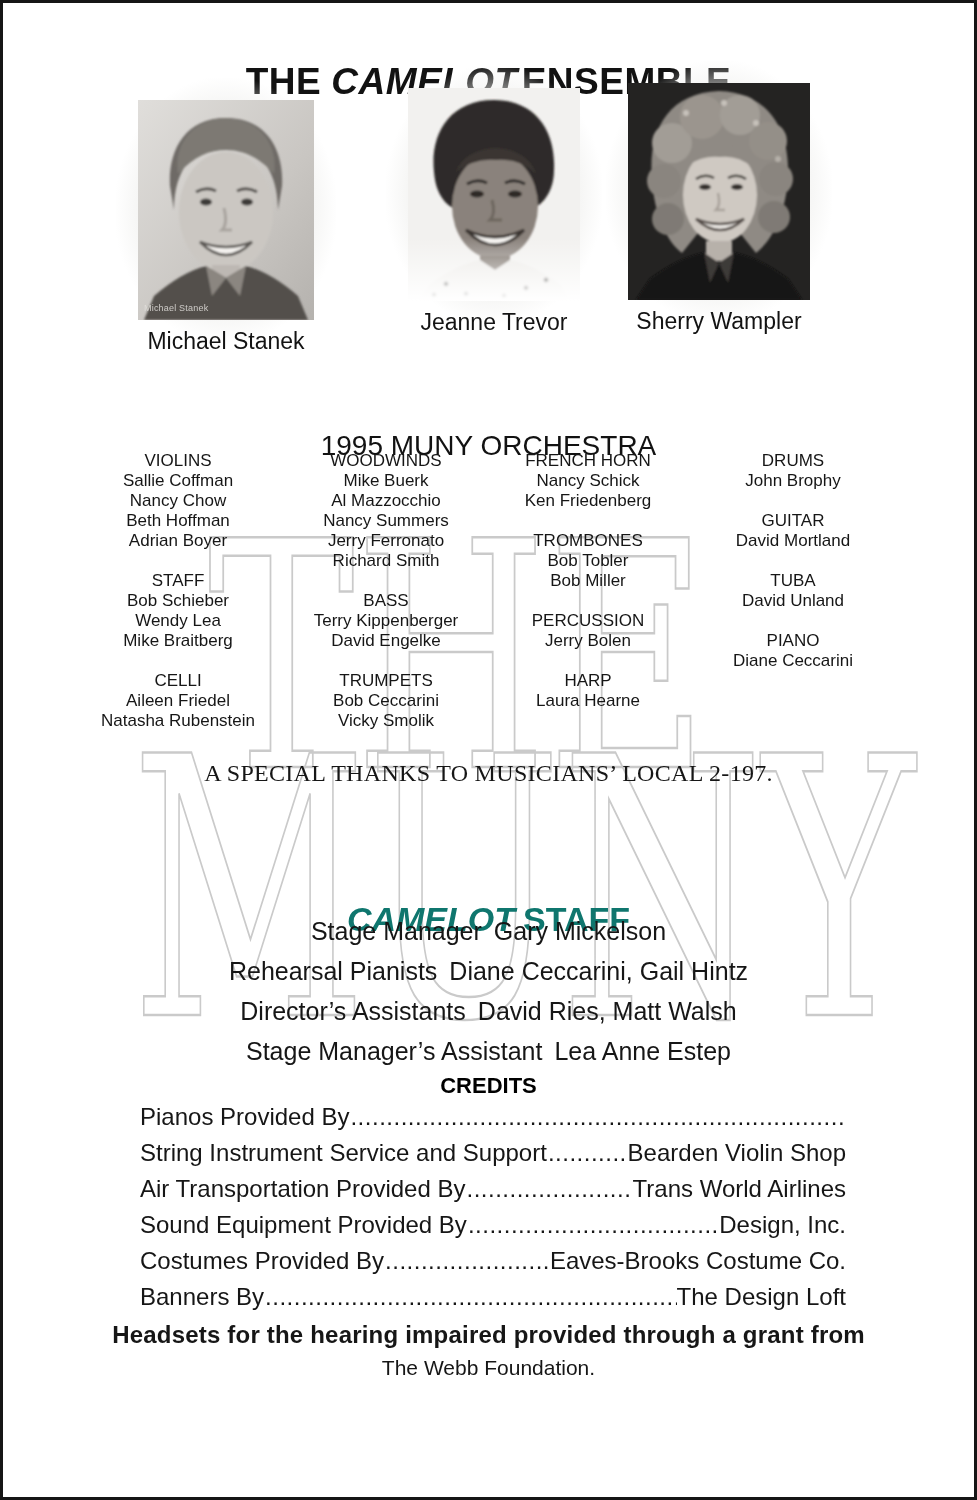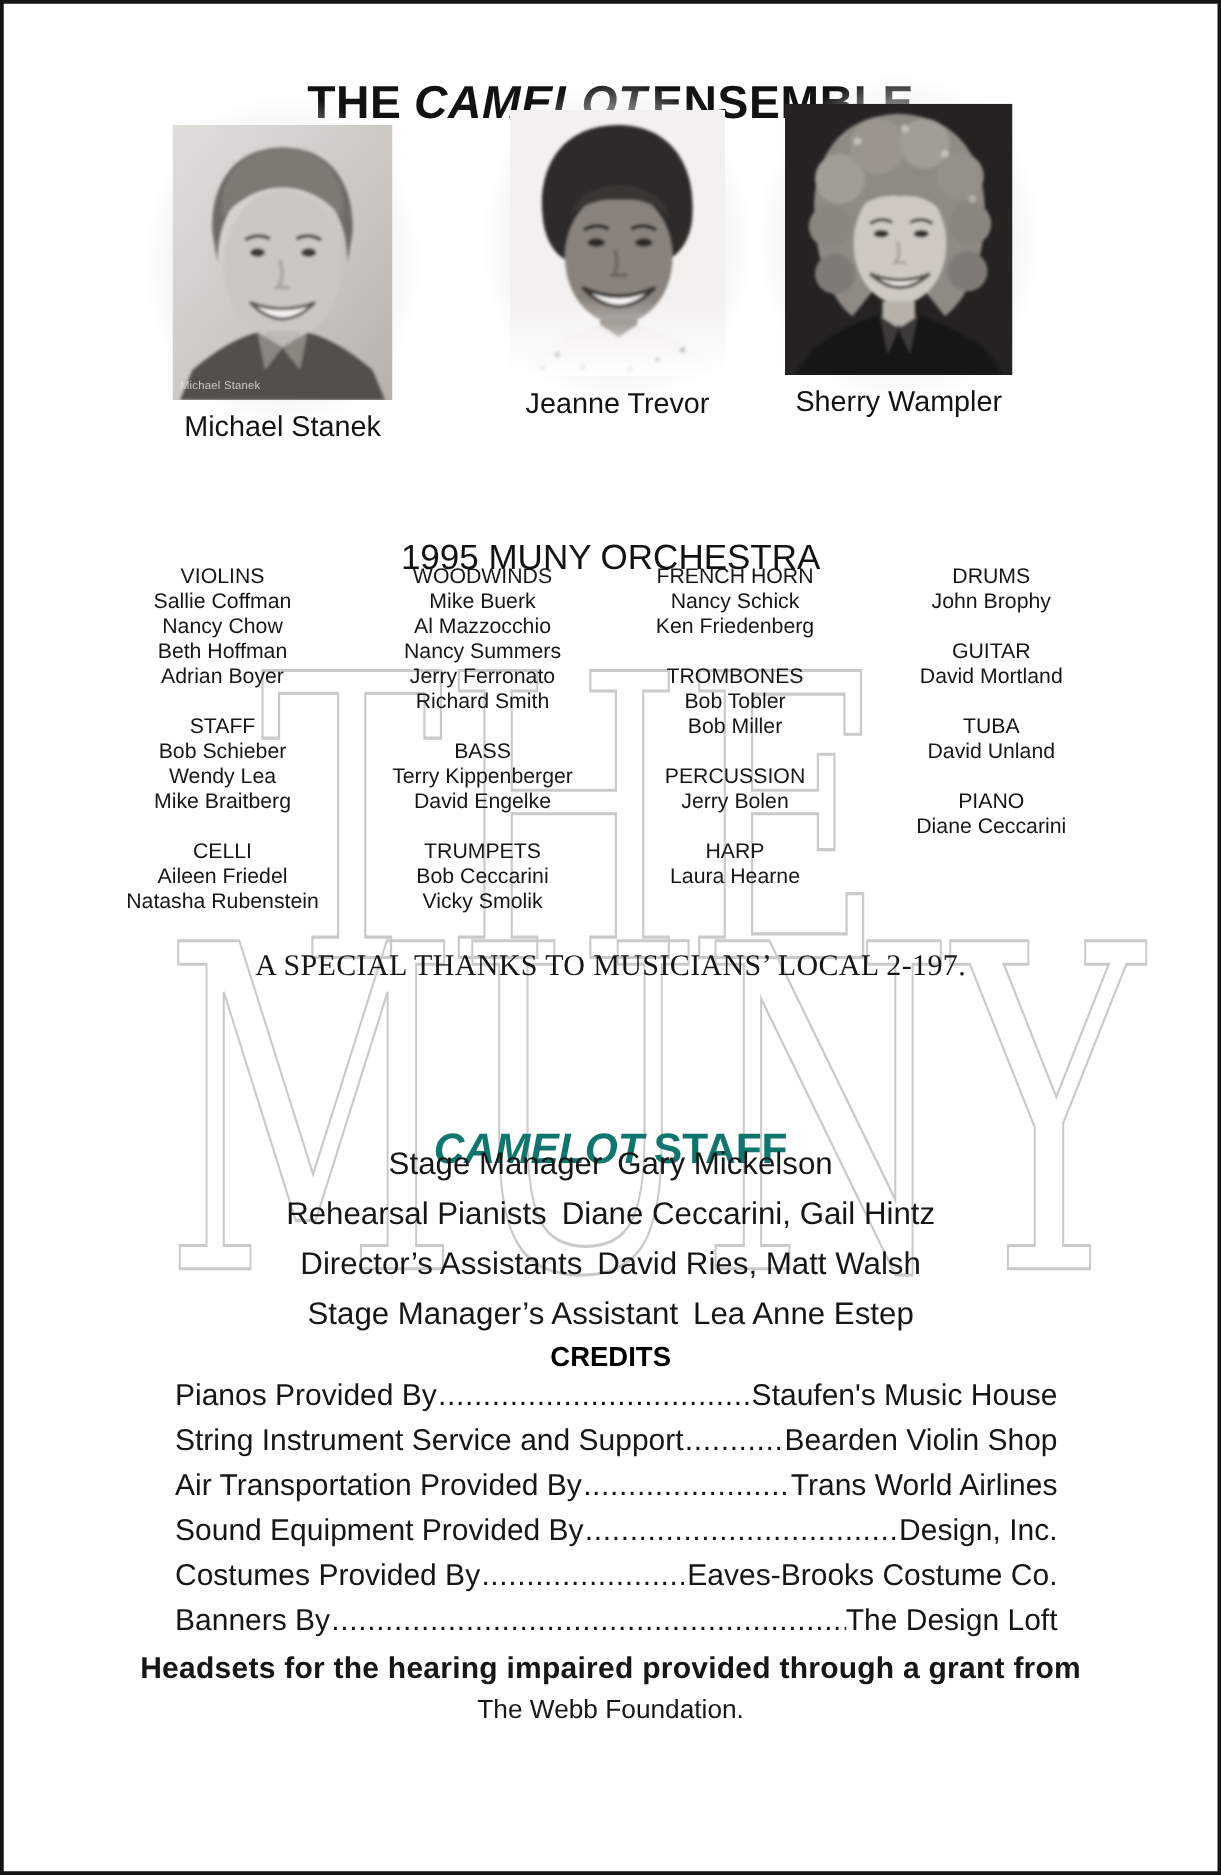--- a/index.html
+++ b/index.html
@@ -286,21 +286,20 @@
       <div class="staff-line"><span class="staff-role">Director’s Assistants</span><span class="staff-names">David Ries, Matt Walsh</span></div>
       <div class="staff-line"><span class="staff-role">Stage Manager’s Assistant</span><span class="staff-names">Lea Anne Estep</span></div>
     </div>
 
   <h2 class="abs center credits-title">CREDITS</h2>
 
   <div class="credits-list">
       <div class="credit-row">
         <span class="credit-label">Pianos Provided By</span>
         <span class="credit-dots"></span>
-        <span class="credit-value">Staufen's Music House</span>
       </div>
       <div class="credit-row">
         <span class="credit-label">String Instrument Service and Support</span>
         <span class="credit-dots"></span>
         <span class="credit-value">Bearden Violin Shop</span>
       </div>
       <div class="credit-row">
         <span class="credit-label">Air Transportation Provided By</span>
         <span class="credit-dots"></span>
         <span class="credit-value">Trans World Airlines</span>

